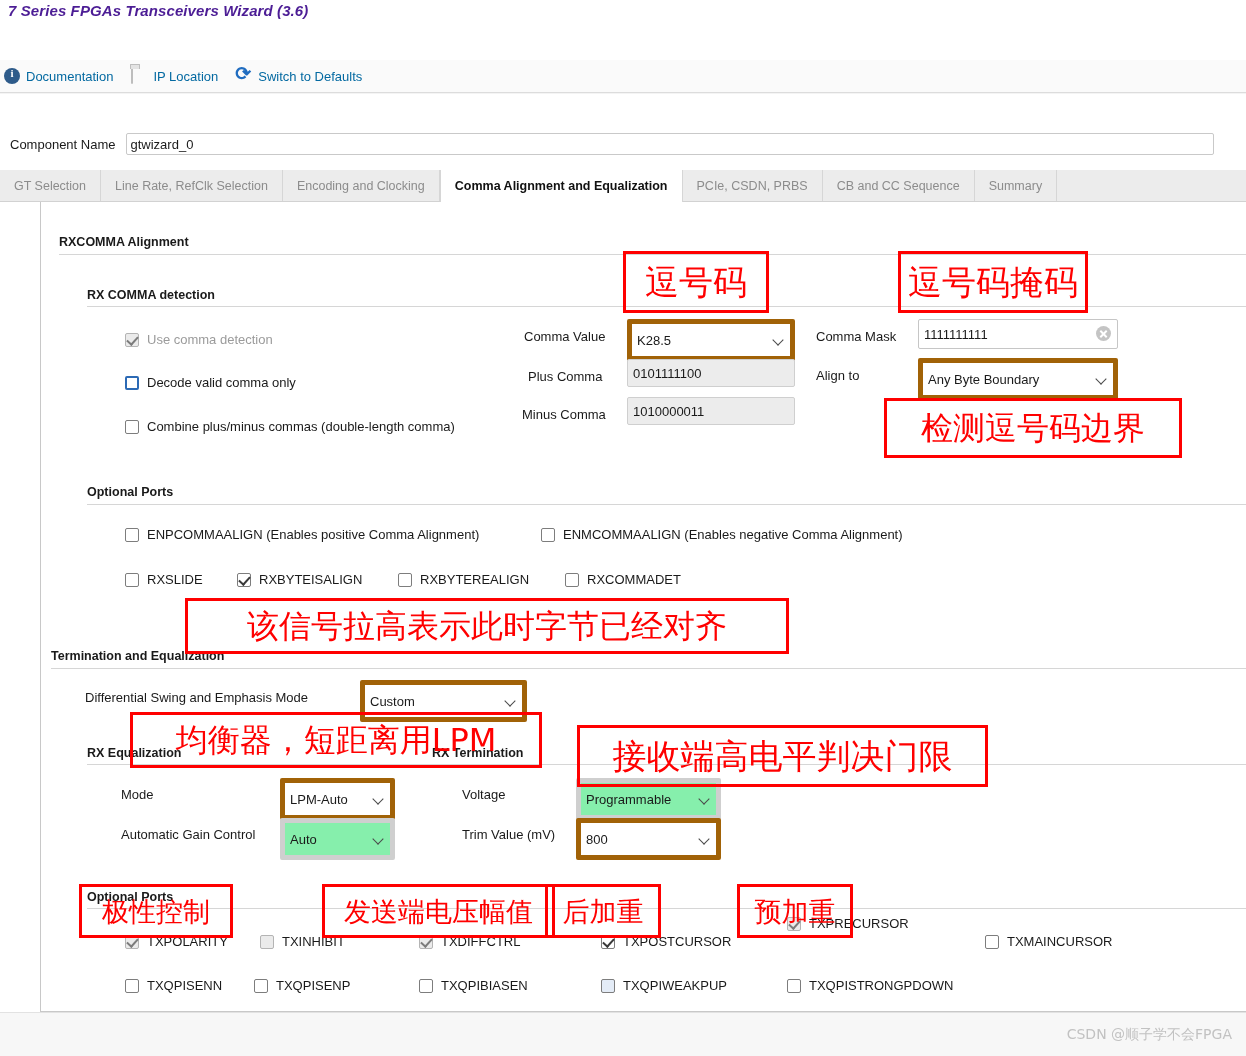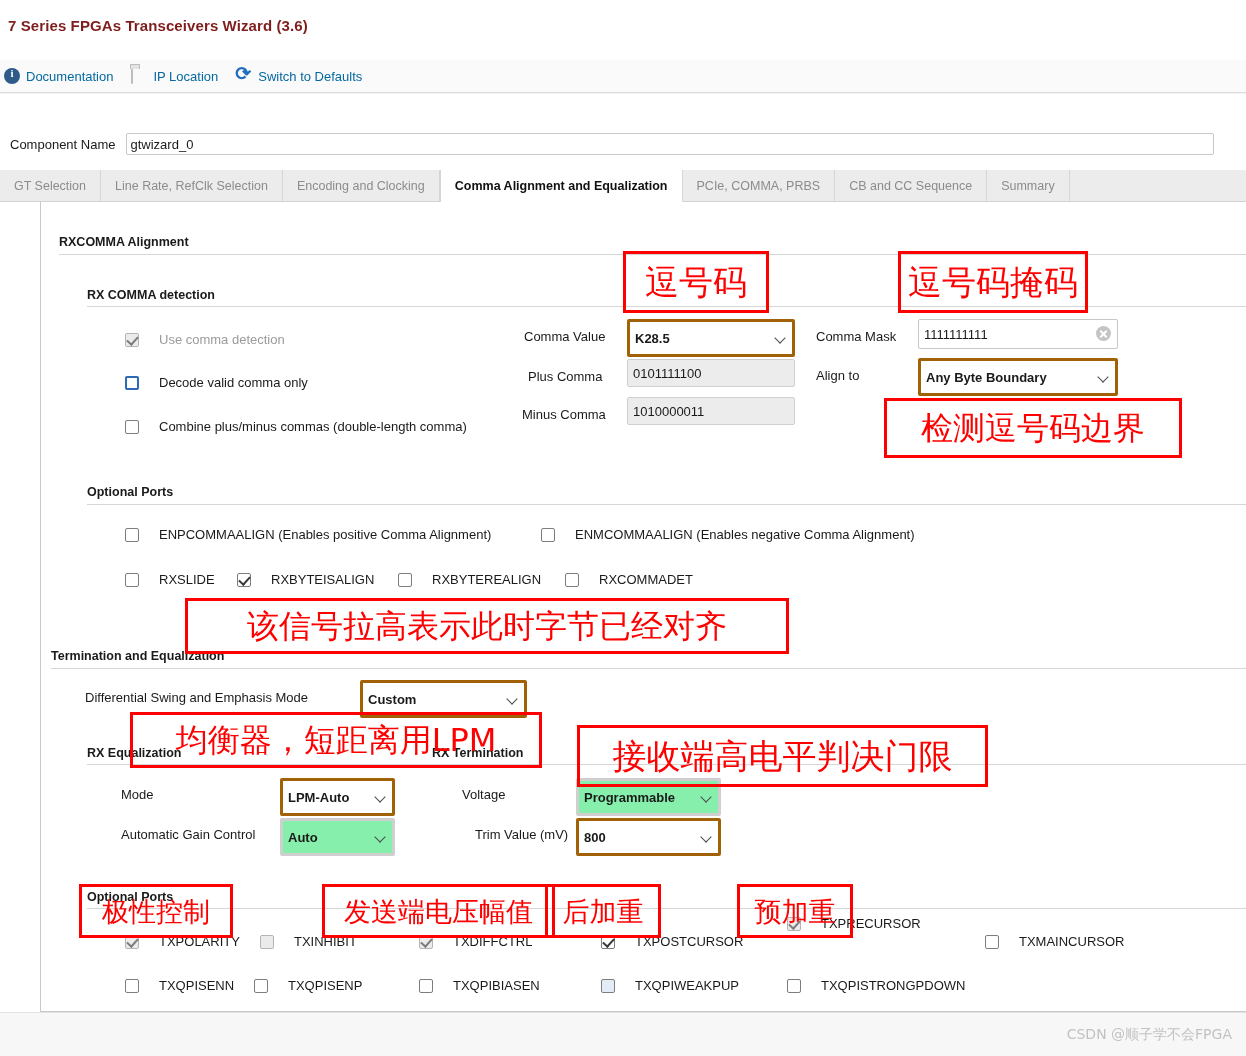--- a/index.html
+++ b/index.html
@@ -9,23 +9,24 @@
     background:#ffffff;
     font-family:"Liberation Sans", sans-serif;
     font-size:13px;
     color:#1a1a1a;
     position:relative;
     overflow:hidden;
   }
 
   
   #wizard-title {
-    position:absolute; left:8px; top:17px;
-    font-size:15px; font-weight:bold; color:#7f1d1d;
+    position:absolute; left:8px; top:2px;
+    font-size:15px; font-weight:bold; color:#4c1d95;
     letter-spacing:0.1px;
+    font-style:italic;
   }
 
   
   #toolbar {
     position:absolute; left:0; top:60px; width:1246px; height:32px;
     display:flex; align-items:center; gap:18px; padding-left:4px;
     background:#fafafa;
   }
   #toolbar .tb-item { display:flex; align-items:center; gap:6px; cursor:default; }
   #toolbar .tb-label { font-size:13px; color:#0369a1; }
@@ -97,21 +98,21 @@
 
   .group-title {
     position:absolute; font-weight:bold; font-size:12.5px; color:#1a1a1a;
     white-space:nowrap;
   }
   .group-rule { position:absolute; height:1px; background:#d6d6d6; }
 
   .lbl { position:absolute; font-size:13px; color:#1a1a1a; white-space:nowrap; }
 
   
-  .cb { position:absolute; display:flex; align-items:center; gap:20px; white-space:nowrap; cursor:default; }
+  .cb { position:absolute; display:flex; align-items:center; gap:8px; white-space:nowrap; cursor:default; }
   .cbbox {
     width:14px; height:14px; border:1px solid #7d7d7d; background:#fff;
     border-radius:2px; position:relative; flex:none;
   }
   .cbbox.focus { border:2px solid #2c6ab5; }
   .cbbox.dis { background:#ebebeb; border-color:#b4b4b4; }
   .cbbox.hov { background:#e4ecf7; border-color:#7d7d7d; }
   .cbbox.on:after {
     content:""; position:absolute; left:3px; top:0px; width:5px; height:9px;
     border:solid #3a3a3a; border-width:0 2px 2px 0; transform:rotate(42deg);
@@ -133,23 +134,23 @@
   }
   .clear-ico:before, .clear-ico:after {
     content:""; position:absolute; left:3px; top:6.5px; width:9px; height:2px;
     background:#fff;
   }
   .clear-ico:before { transform:rotate(45deg); }
   .clear-ico:after  { transform:rotate(-45deg); }
 
   
   .cmb {
-    position:absolute; border:3px solid #a16207; background:#fff;
+    position:absolute; border:5px solid #a16207; background:#fff;
     border-radius:2px; display:flex; align-items:center;
-    font-size:13px; color:#1a1a1a; padding:16px 5px; cursor:default;font-weight:bold;
+    font-size:13px; color:#1a1a1a; padding:16px 5px; cursor:default;
   }
   .cmb.ro { background:#86efac; border-color:#cfcfcf; }
   .cmb .cmb-val { flex:1; white-space:nowrap; overflow:hidden; }
   .chev {
     width:12px; height:12px; position:relative; flex:none; margin-left:4px;
   }
   .chev:after {
     content:""; position:absolute; left:1px; top:2px; width:7px; height:7px;
     border:solid #4a4a4a; border-width:0 1.6px 1.6px 0; transform:rotate(45deg);
   }
@@ -197,21 +198,21 @@
 <div id="comp-row">
   <span id="comp-label">Component Name</span>
   <input id="comp-input" value="gtwizard_0" style="">
 </div>
 
 <div id="tabs">
   <div class="tab">GT Selection</div>
   <div class="tab">Line Rate, RefClk Selection</div>
   <div class="tab">Encoding and Clocking</div>
   <div class="tab active">Comma Alignment and Equalization</div>
-  <div class="tab">PCIe, COMMA, PRBS</div>
+  <div class="tab">PCIe, CSDN, PRBS</div>
   <div class="tab">CB and CC Sequence</div>
   <div class="tab">Summary</div>
   <div id="tabs-filler"></div>
 </div>
 
 <div id="panel">
 
   <div class="group-title" style="left:18px; top:33px;">RXCOMMA Alignment</div>
   <div class="group-rule" style="left:18px; top:52px; width:1195px;"></div>
 
@@ -314,21 +315,21 @@
     <span class="cmb-val">Auto</span>
     <span class="chev"></span>
   </div>
 
   <div class="lbl" style="left:421px; top:585px;">Voltage</div>
   <div class="cmb ro" style="left:535px; top:576px; width:145px; height:29px;">
     <span class="cmb-val">Programmable</span>
     <span class="chev"></span>
   </div>
 
-  <div class="lbl" style="left:434px; top:625px;">Trim Value (mV)</div>
+  <div class="lbl" style="left:421px; top:625px;">Trim Value (mV)</div>
   <div class="cmb" style="left:535px; top:616px; width:145px; height:29px;gap:24px;">
     <span class="cmb-val">800</span>
     <span class="chev"></span>
   </div>
 
   <div class="group-title" style="left:46px; top:688px;">Optional Ports</div>
   <div class="group-rule" style="left:46px; top:706px; width:1167px;"></div>
 
   <div class="cb" style="left:84px; top:732px;">
     <span class="cbbox dis on"></span>

